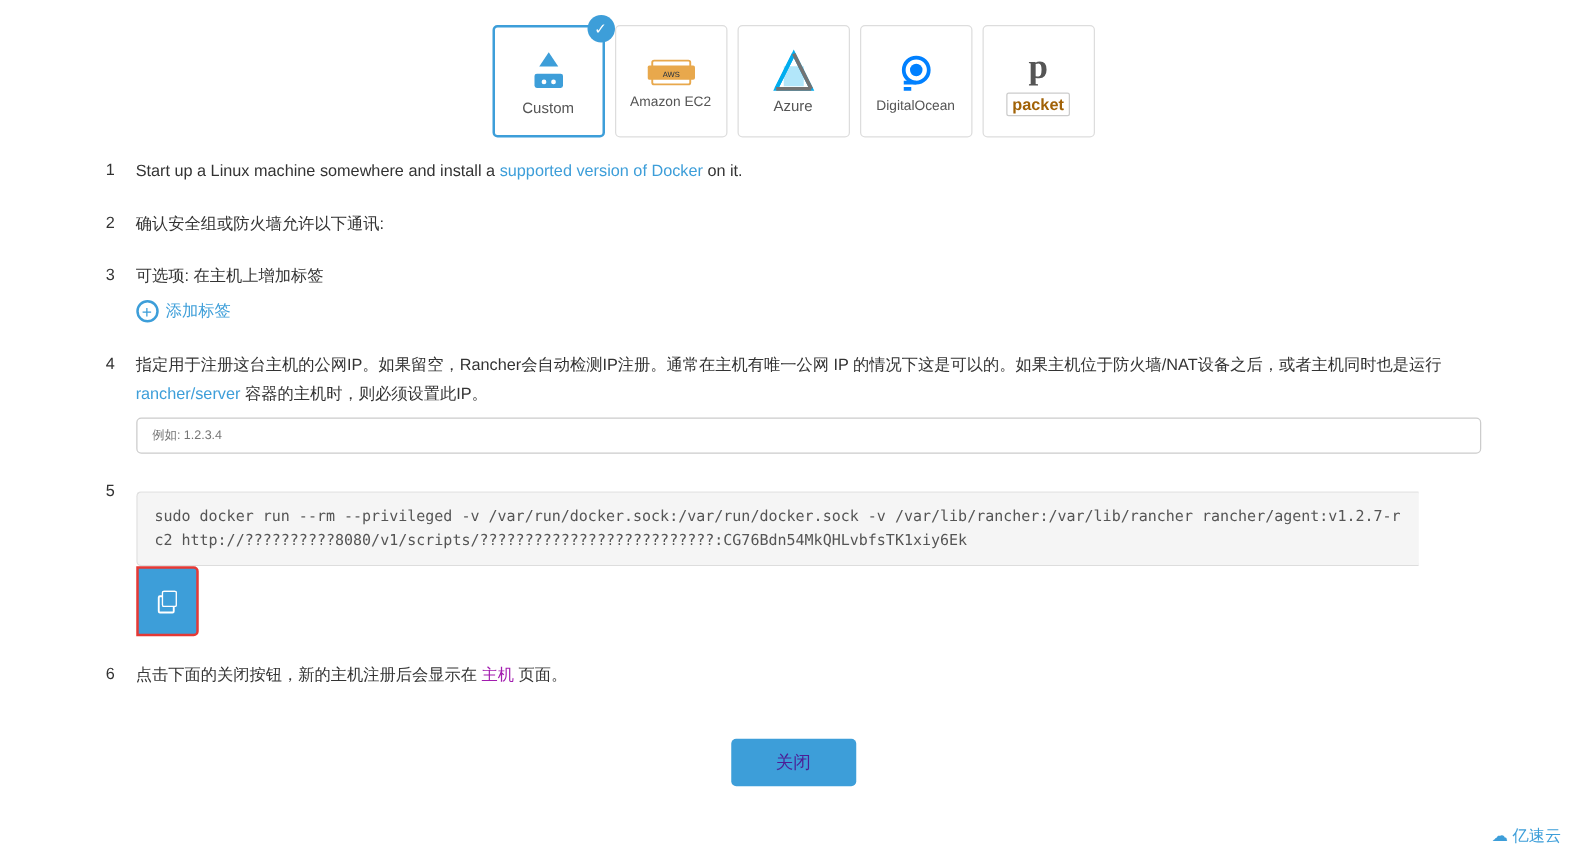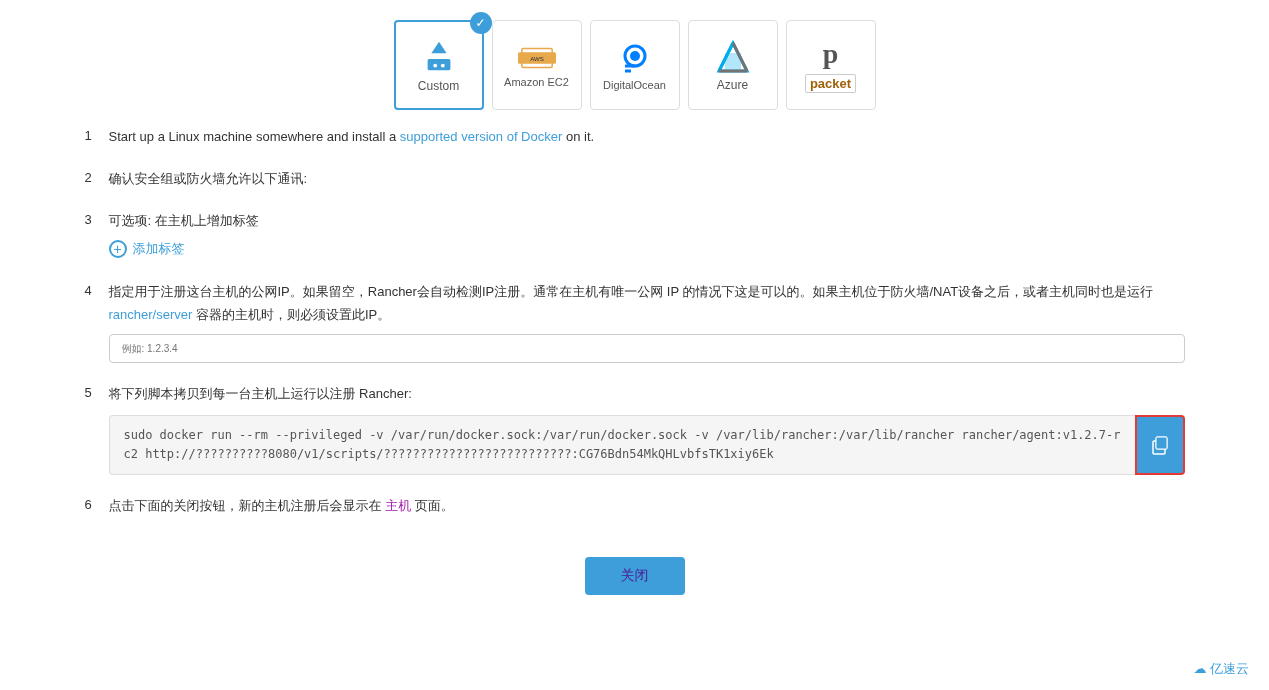--- a/index.html
+++ b/index.html
@@ -190,20 +190,21 @@
       align-items: center;
       justify-content: center;
       font-size: 18px;
       height: 100%;
       min-height: 56px;
     }
 
     .script-row {
       display: flex;
       align-items: stretch;
+      flex-direction: column;
     }
 
     .step6-text a {
       color: #a21caf;
       text-decoration: none;
     }
 
     .close-btn-row {
       text-align: center;
       margin-top: 40px;
@@ -276,45 +277,45 @@
         <svg viewBox="0 0 50 35" xmlns="http://www.w3.org/2000/svg">
           <rect x="0" y="10" width="50" height="15" rx="2" fill="#e8a84c"></rect>
           <rect x="5" y="5" width="40" height="25" rx="2" fill="none" stroke="#e8a84c" stroke-width="2"></rect>
           <text x="25" y="22" text-anchor="middle" font-size="8" fill="#232f3e" font-family="Arial">AWS</text>
         </svg>
       </div>
       <span style="font-size:11px;">Amazon EC2</span>
     </div>
 
     <div class="provider-tab">
-      <div class="icon-do">
-        <svg viewBox="0 0 36 36" xmlns="http://www.w3.org/2000/svg">
-          <circle cx="18" cy="16" r="10" fill="none" stroke="#0080ff" stroke-width="3"></circle>
-          <circle cx="18" cy="16" r="5" fill="#0080ff"></circle>
-          <line x1="8" y1="26" x2="18" y2="26" stroke="#0080ff" stroke-width="3"></line>
-          <line x1="8" y1="31" x2="14" y2="31" stroke="#0080ff" stroke-width="3"></line>
-        </svg>
-      </div>
-      <span style="font-size:11px;">DigitalOcean</span>
-    </div>
-
-    <div class="provider-tab">
       <div class="icon-azure">
         <svg viewBox="0 0 36 36" xmlns="http://www.w3.org/2000/svg">
           <polygon points="4,32 18,4 32,32" fill="none" stroke="#00adef" stroke-width="3"></polygon>
           <rect x="10" y="14" width="16" height="16" fill="#00adef" opacity="0.3"></rect>
           <line x1="4" y1="32" x2="18" y2="4" stroke="#00adef" stroke-width="3"></line>
           <line x1="18" y1="4" x2="32" y2="32" stroke="#737373" stroke-width="3"></line>
           <line x1="4" y1="32" x2="32" y2="32" stroke="#737373" stroke-width="3"></line>
         </svg>
       </div>
       <span>Azure</span>
     </div>
 
     <div class="provider-tab">
+      <div class="icon-do">
+        <svg viewBox="0 0 36 36" xmlns="http://www.w3.org/2000/svg">
+          <circle cx="18" cy="16" r="10" fill="none" stroke="#0080ff" stroke-width="3"></circle>
+          <circle cx="18" cy="16" r="5" fill="#0080ff"></circle>
+          <line x1="8" y1="26" x2="18" y2="26" stroke="#0080ff" stroke-width="3"></line>
+          <line x1="8" y1="31" x2="14" y2="31" stroke="#0080ff" stroke-width="3"></line>
+        </svg>
+      </div>
+      <span style="font-size:11px;">DigitalOcean</span>
+    </div>
+
+    <div class="provider-tab">
       <div class="icon-packet" style="font-size:28px; font-weight:bold; color:#555; font-family:serif; margin-bottom:4px;">p</div>
       <span style="font-size:13px; font-weight:bold; color:#a16207; border: 1px solid #ccc; padding: 1px 4px; border-radius:2px;">packet</span>
     </div>
 
   </div>
 
 
   <div class="steps">
 
     <div class="step">
@@ -348,21 +349,20 @@
       <div class="step-content">
         <span>指定用于注册这台主机的公网IP。如果留空，Rancher会自动检测IP注册。通常在主机有唯一公网 IP 的情况下这是可以的。如果主机位于防火墙/NAT设备之后，或者主机同时也是运行 </span><a href="#" class="highlight-green">rancher/server</a><span> 容器的主机时，则必须设置此IP。</span>
         <br>
         <input type="text" class="ip-input" placeholder="例如: 1.2.3.4" style="">
       </div>
     </div>
 
     <div class="step">
       <div class="step-number">5</div>
       <div class="step-content">
-        <span>将下列脚本拷贝到每一台主机上运行以注册 Rancher:</span>
         <div class="script-row script-section">
           <div class="script-box">sudo docker run --rm --privileged -v /var/run/docker.sock:/var/run/docker.sock -v /var/lib/rancher:/var/lib/rancher rancher/agent:v1.2.7-rc2 http://??????????8080/v1/scripts/??????????????????????????:CG76Bdn54MkQHLvbfsTK1xiy6Ek</div>
           <div class="copy-btn-wrapper">
             <button class="copy-btn">
               <svg width="22" height="22" viewBox="0 0 22 22" xmlns="http://www.w3.org/2000/svg">
                 <rect x="4" y="7" width="12" height="13" rx="1" fill="none" stroke="white" stroke-width="1.5"></rect>
                 <rect x="7" y="3" width="11" height="12" rx="1" fill="white" stroke="white" stroke-width="1"></rect>
                 <rect x="7" y="3" width="11" height="12" rx="1" fill="#3d9ed9" stroke="white" stroke-width="1"></rect>
               </svg>
             </button>

